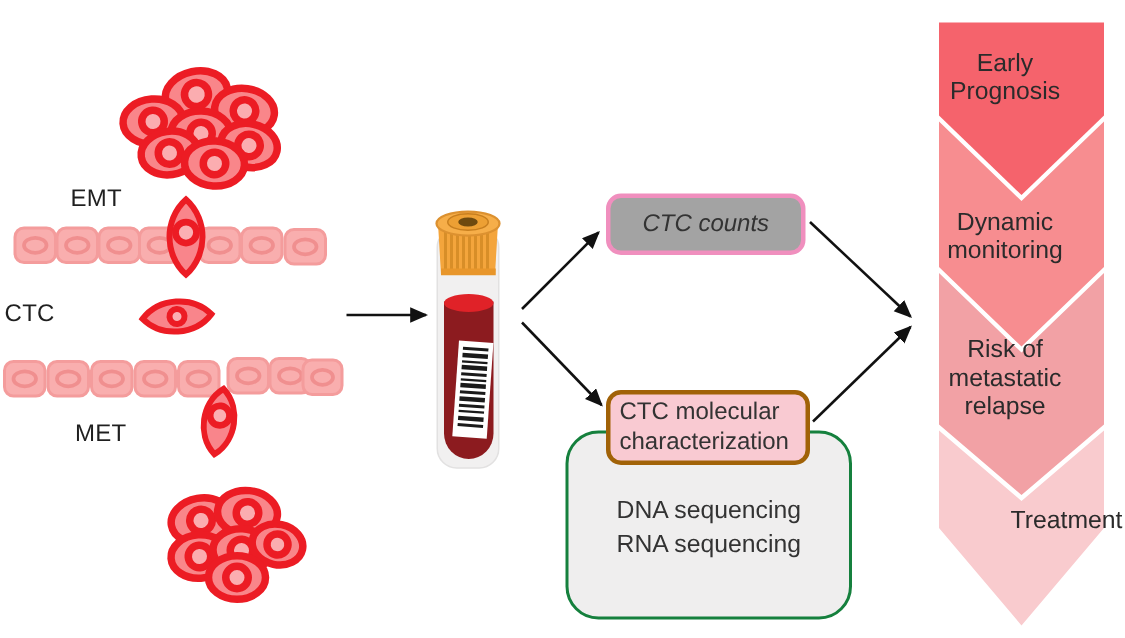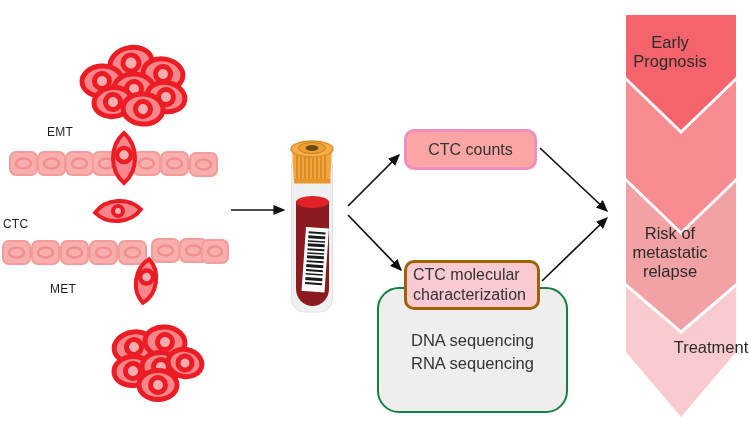--- a/index.html
+++ b/index.html
@@ -2,30 +2,30 @@
 <html><head>
 <meta charset="utf-8">
 <style>
   html,body{margin:0;padding:0;background:#fff;}
   #canvas{
     position:relative;width:750px;height:425px;background:#ffffff;
     font-family:"Liberation Sans",sans-serif;overflow:hidden;
   }
   #art{position:absolute;left:0;top:0;}
   .lbl{
-    position:absolute;font-size:12px;color:#1f1f1f;line-height:19px;
+    position:absolute;font-size:16px;color:#1f1f1f;line-height:19px;
     letter-spacing:.2px;
   }
   .pinkbox{
     position:absolute;border-radius:10px;color:#333;font-size:16px;
     display:flex;align-items:center;justify-content:center;
   }
   #ctc-counts-box{
     left:404px;top:129px;width:127px;height:35px;
-    background:#fca5a5;border:3px solid #f08fbe;
+    background:#a3a3a3;border:3px solid #f08fbe;font-style:italic;
   }
   #ctc-molecular-box{
     left:404px;top:260px;width:124px;height:44px;
     background:#f9cad2;border:3px solid #a16207;
     justify-content:flex-start;padding-left:6px;
     white-space:pre-line;line-height:20px;
   }
   #sequencing-box{
     position:absolute;left:377px;top:287px;width:187px;height:122px;
     background:#efeeee;border:2px solid #15803d;border-radius:22px;
@@ -245,33 +245,35 @@
 
     <g>
       <polygon points="626,15 736,15 736,77 681,130 626,77" fill="#f5636c"></polygon>
       <polygon points="626,81 681,134 736,81 736,178 681,231 626,178" fill="#f78d90"></polygon>
       <polygon points="626,182 681,235 736,182 736,283 681,330 626,283" fill="#f2a1a5"></polygon>
       <polygon points="626,287 681,334 736,287 736,352 681,417 626,352" fill="#f9cbce"></polygon>
     </g>
   </svg>
 
   <div class="lbl" style="left:47px;top:123px;">EMT</div>
-  <div class="lbl" style="left:3px;top:215px;text-align:right;">CTC</div>
+  <div class="lbl" style="left:3px;top:200px;text-align:right;">CTC</div>
   <div class="lbl" style="left:50px;top:280px;">MET</div>
 
   <div id="sequencing-box">
     <div id="sequencing-text">DNA sequencing
 RNA sequencing</div>
   </div>
 
   <div class="pinkbox" id="ctc-counts-box">CTC counts</div>
 
   <div class="pinkbox" id="ctc-molecular-box">CTC molecular
 characterization</div>
 
   <div class="chevron-label" id="chevron-label-0">Early
 Prognosis</div>
+  <div class="chevron-label" id="chevron-label-1">Dynamic
+monitoring</div>
   <div class="chevron-label" id="chevron-label-2">Risk of
 metastatic
 relapse</div>
   <div class="chevron-label" id="chevron-label-3">Treatment</div>
 
 </div>
 
 </body></html>

